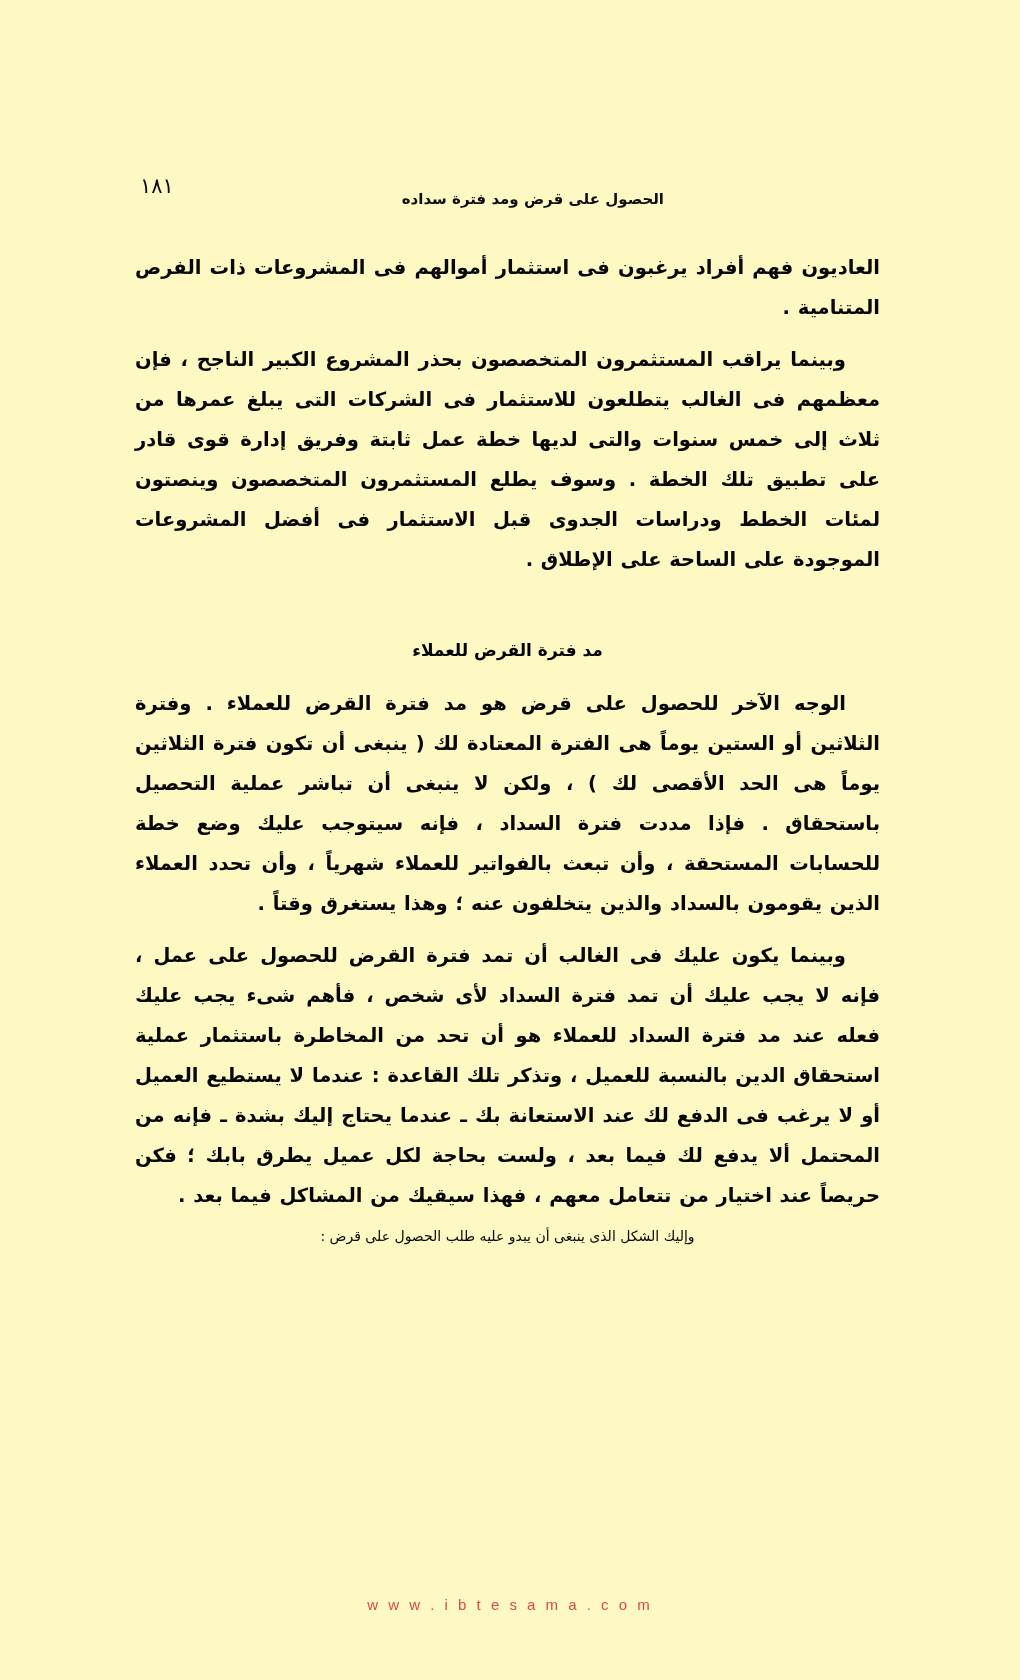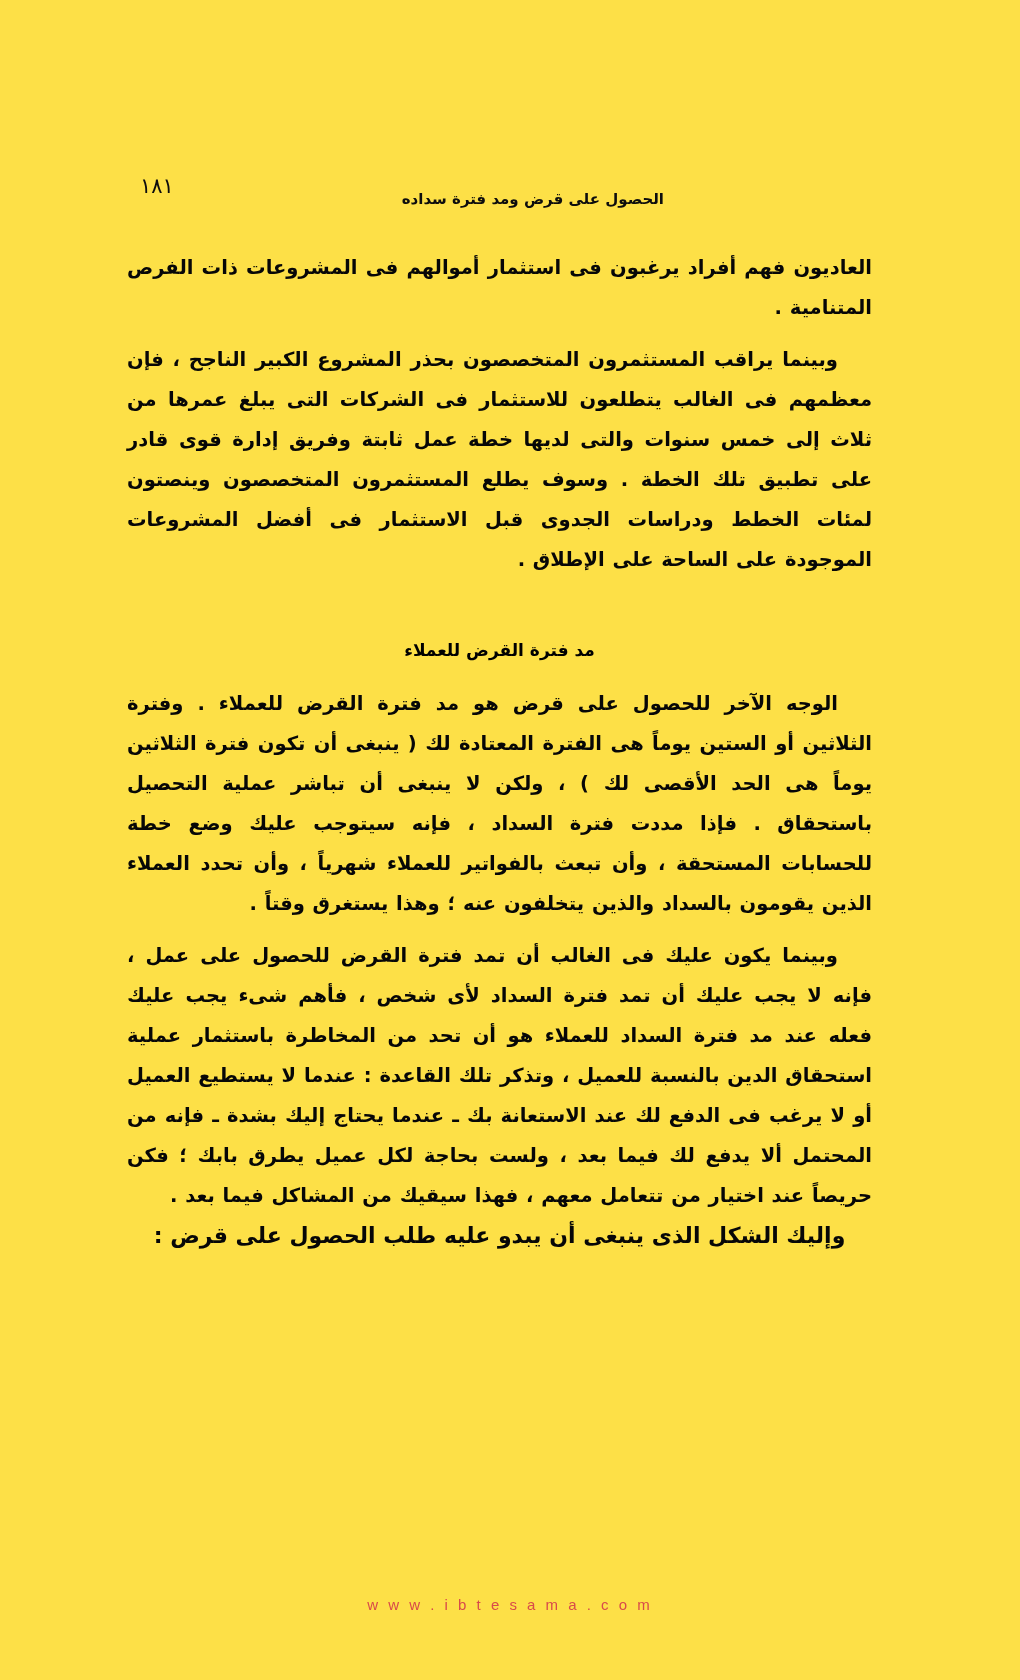--- a/index.html
+++ b/index.html
@@ -13,21 +13,21 @@
     height: 1680px;
     position: relative;
     font-family: "DejaVu Sans", sans-serif;
     color: #000000;
     overflow: hidden;
   }
 
   .page {
     position: absolute;
     inset: 0;
-    background: #fde047;
+    background: #fef9c3;
   }
 
   
   .running-head {
     position: absolute;
     top: 170px;
     left: 140px;
     right: 140px;
     height: 34px;
     direction: rtl;
@@ -51,21 +51,21 @@
     letter-spacing: 0px;
     color: #0d0d0d;
     white-space: nowrap;
     margin-top: 8px;
   }
 
   
   .column {
     position: absolute;
     top: 248px;
-    right: 148px;
+    right: 140px;
     width: 745px;
     direction: rtl;
     text-align: justify;
     text-align-last: auto;
   }
 
   p.para {
     margin: 0 0 0 0;
     font-size: 19.5px;
     line-height: 40px;
@@ -101,23 +101,23 @@
     color: #000000;
     font-family: "DejaVu Sans", sans-serif;
   }
 
   .spacer-before-heading { height: 26px; }
   .spacer-after-heading { height: 6px; }
 
   
   p.closing-line {
     margin: 0;
-    font-size: 22px;
+    font-size: 14px;
     line-height: 40px;
-    font-weight: 700;
+    font-weight: 400;
     text-align: center;
     color: #070707;
   }
 
   
   .watermark {
     position: absolute;
     left: 0;
     right: 0;
     top: 1596px;

